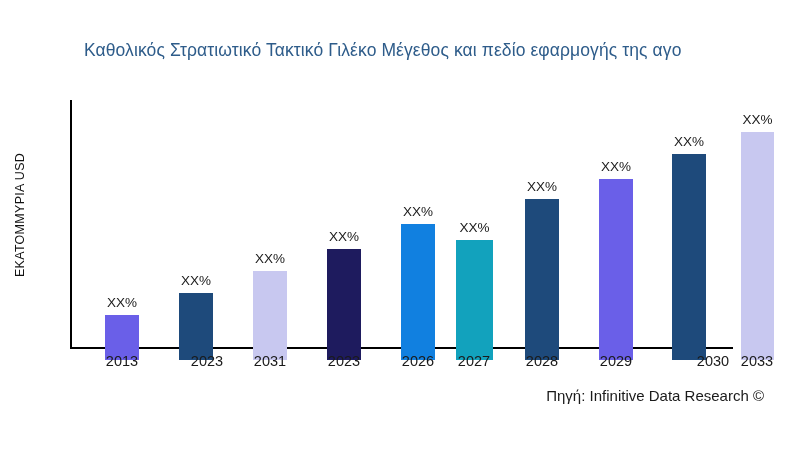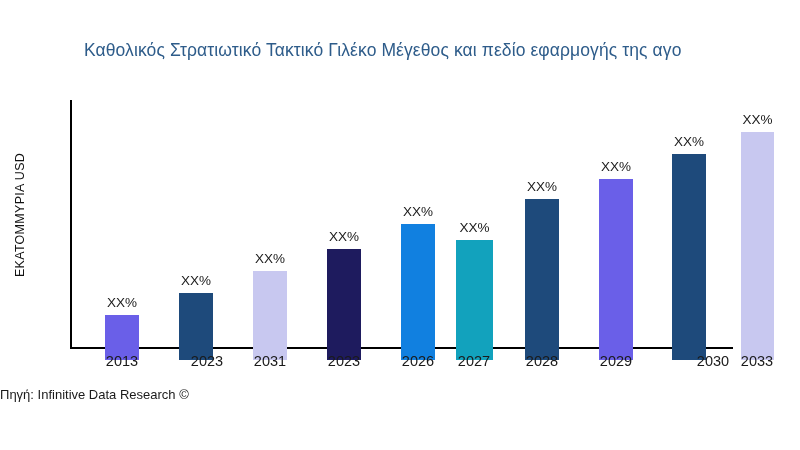--- a/index.html
+++ b/index.html
@@ -111,24 +111,25 @@
     color: #f01c1c;
     white-space: nowrap;
   }
 
   
   #source-note {
     position: absolute;
     left: 0;
     top: 387px;
     width: 720px;
-    text-align: left;
-    font-size: 13px;
+    text-align: right;
+    font-size: 15px;
     color: #1a1a1a;
     white-space: nowrap;
+    padding-left: 44px;
   }
 </style>
 </head>
 <body>
 
 <div id="canvas">
 
   <div id="chart-title">Καθολικός Στρατιωτικό Τακτικό Γιλέκο Μέγεθος και πεδίο εφαρμογής της αγο</div>
 
   <div id="ylabel-wrap">

